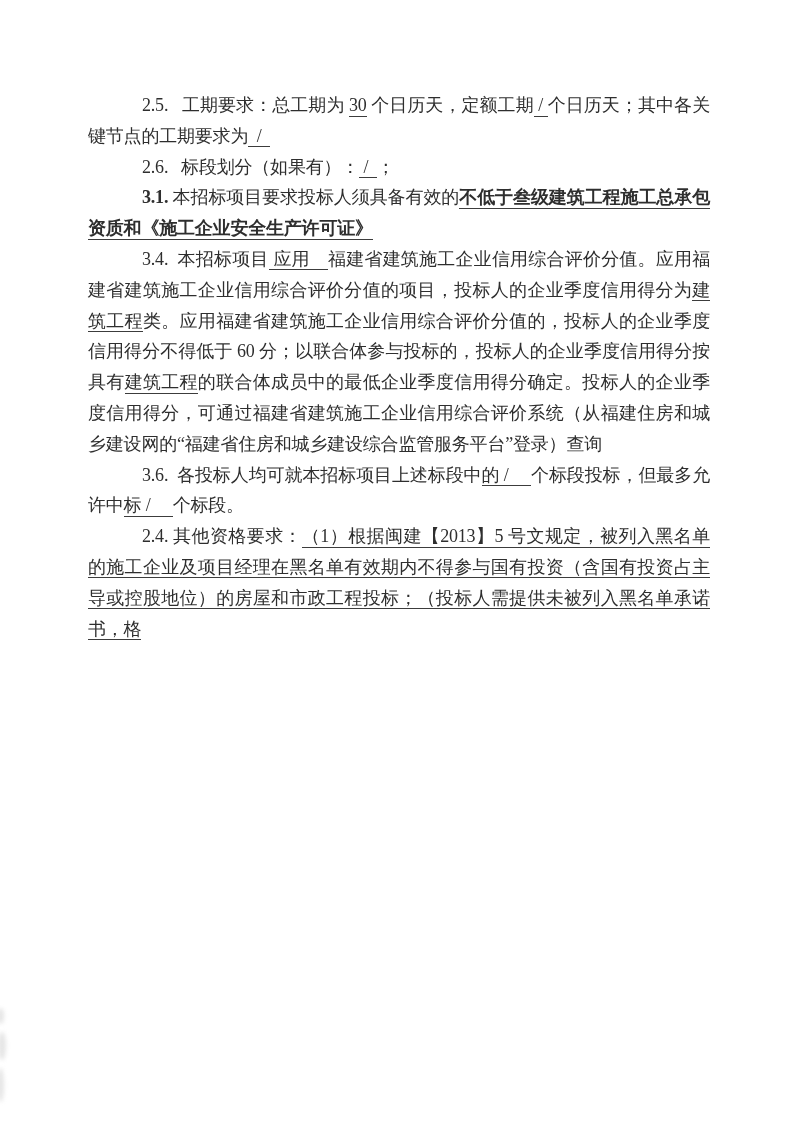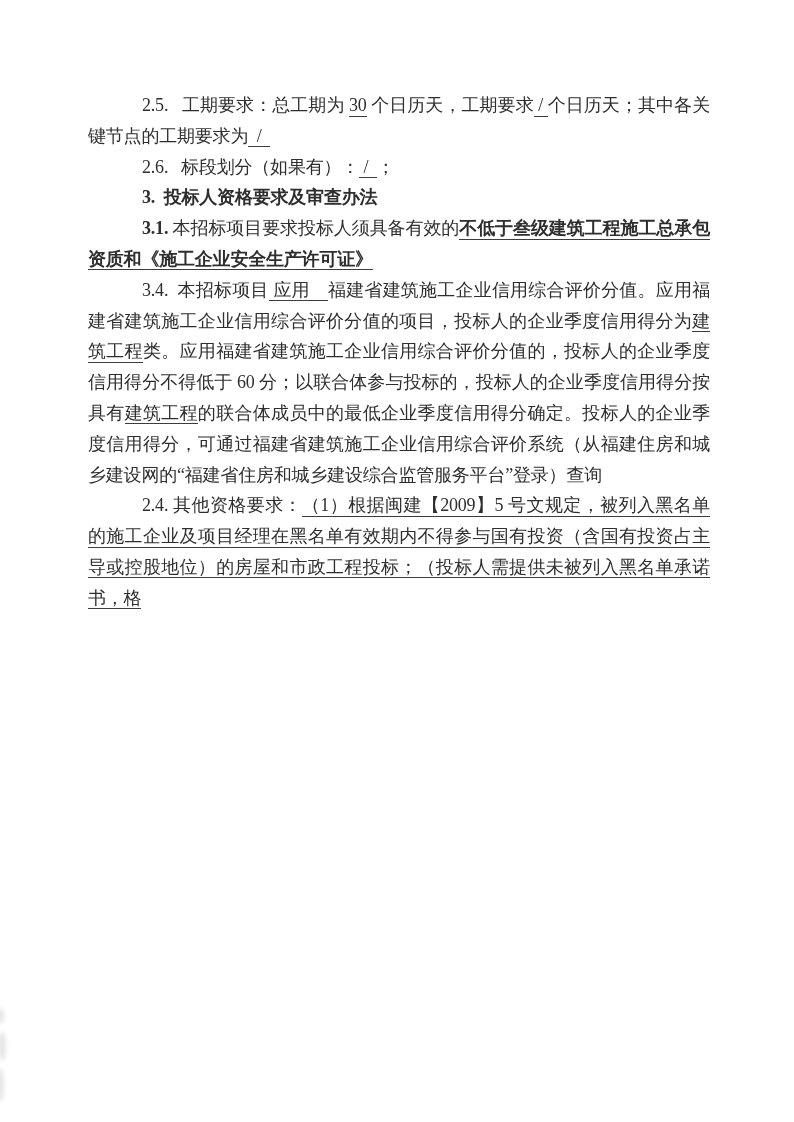--- a/index.html
+++ b/index.html
@@ -46,24 +46,24 @@
     opacity: 0.35;
     filter: blur(2px);
     border-radius: 50%;
   }
 </style>
 </head>
 <body>
 
 <div class="page">
   <div>
-      <p class="para"><span>2.5.&nbsp;&nbsp;&nbsp;工期要求：总工期为 </span><span class="u">30</span><span> 个日历天，工期要求</span><span class="u">&nbsp;/&nbsp;</span><span>个日历天；其中各关键节点的工期要求为</span><span class="u">&nbsp;&nbsp;/&nbsp;&nbsp;</span></p>
+      <p class="para"><span>2.5.&nbsp;&nbsp;&nbsp;工期要求：总工期为 </span><span class="u">30</span><span> 个日历天，定额工期</span><span class="u">&nbsp;/&nbsp;</span><span>个日历天；其中各关键节点的工期要求为</span><span class="u">&nbsp;&nbsp;/&nbsp;&nbsp;</span></p>
       <p class="para"><span>2.6.&nbsp;&nbsp;&nbsp;标段划分（如果有）：</span><span class="u">&nbsp;/&nbsp;&nbsp;</span><span>；</span></p>
-      <p class="para heading"><span class="b">3.  投标人资格要求及审查办法</span></p>
       <p class="para"><span class="b">3.1.</span><span> 本招标项目要求投标人须具备有效的</span><span class="b u">不低于叁级建筑工程施工总承包资质和《施工企业安全生产许可证》</span></p>
       <p class="para"><span>3.4.&nbsp; 本招标项目</span><span class="u">&nbsp;应用　</span><span>福建省建筑施工企业信用综合评价分值。应用福建省建筑施工企业信用综合评价分值的项目，投标人的企业季度信用得分为</span><span class="u">建筑工程</span><span>类。应用福建省建筑施工企业信用综合评价分值的，投标人的企业季度信用得分不得低于 60 分；以联合体参与投标的，投标人的企业季度信用得分按具有</span><span class="u">建筑工程</span><span>的联合体成员中的最低企业季度信用得分确定。投标人的企业季度信用得分，可通过福建省建筑施工企业信用综合评价系统（从福建住房和城乡建设网的“福建省住房和城乡建设综合监管服务平台”登录）查询</span></p>
-      <p class="para"><span>2.4. 其他资格要求：</span><span class="u">（1）根据闽建【2009】5 号文规定，被列入黑名单的施工企业及项目经理在黑名单有效期内不得参与国有投资（含国有投资占主导或控股地位）的房屋和市政工程投标；（投标人需提供未被列入黑名单承诺书，格</span></p>
+      <p class="para"><span>3.6.&nbsp; 各投标人均可就本招标项目上述标段中</span><span class="u">的&nbsp;/&nbsp;　</span><span>个标段投标，但最多允许中</span><span class="u">标&nbsp;/&nbsp;　</span><span>个标段。</span></p>
+      <p class="para"><span>2.4. 其他资格要求：</span><span class="u">（1）根据闽建【2013】5 号文规定，被列入黑名单的施工企业及项目经理在黑名单有效期内不得参与国有投资（含国有投资占主导或控股地位）的房屋和市政工程投标；（投标人需提供未被列入黑名单承诺书，格</span></p>
     </div>
 </div>
 
 <div class="smudge" style="left:-3px; top:1008px; width:7px; height:16px;"></div>
 <div class="smudge" style="left:-2px; top:1032px; width:8px; height:28px;"></div>
 <div class="smudge" style="left:-3px; top:1068px; width:7px; height:34px;"></div>
 
 </body></html>

